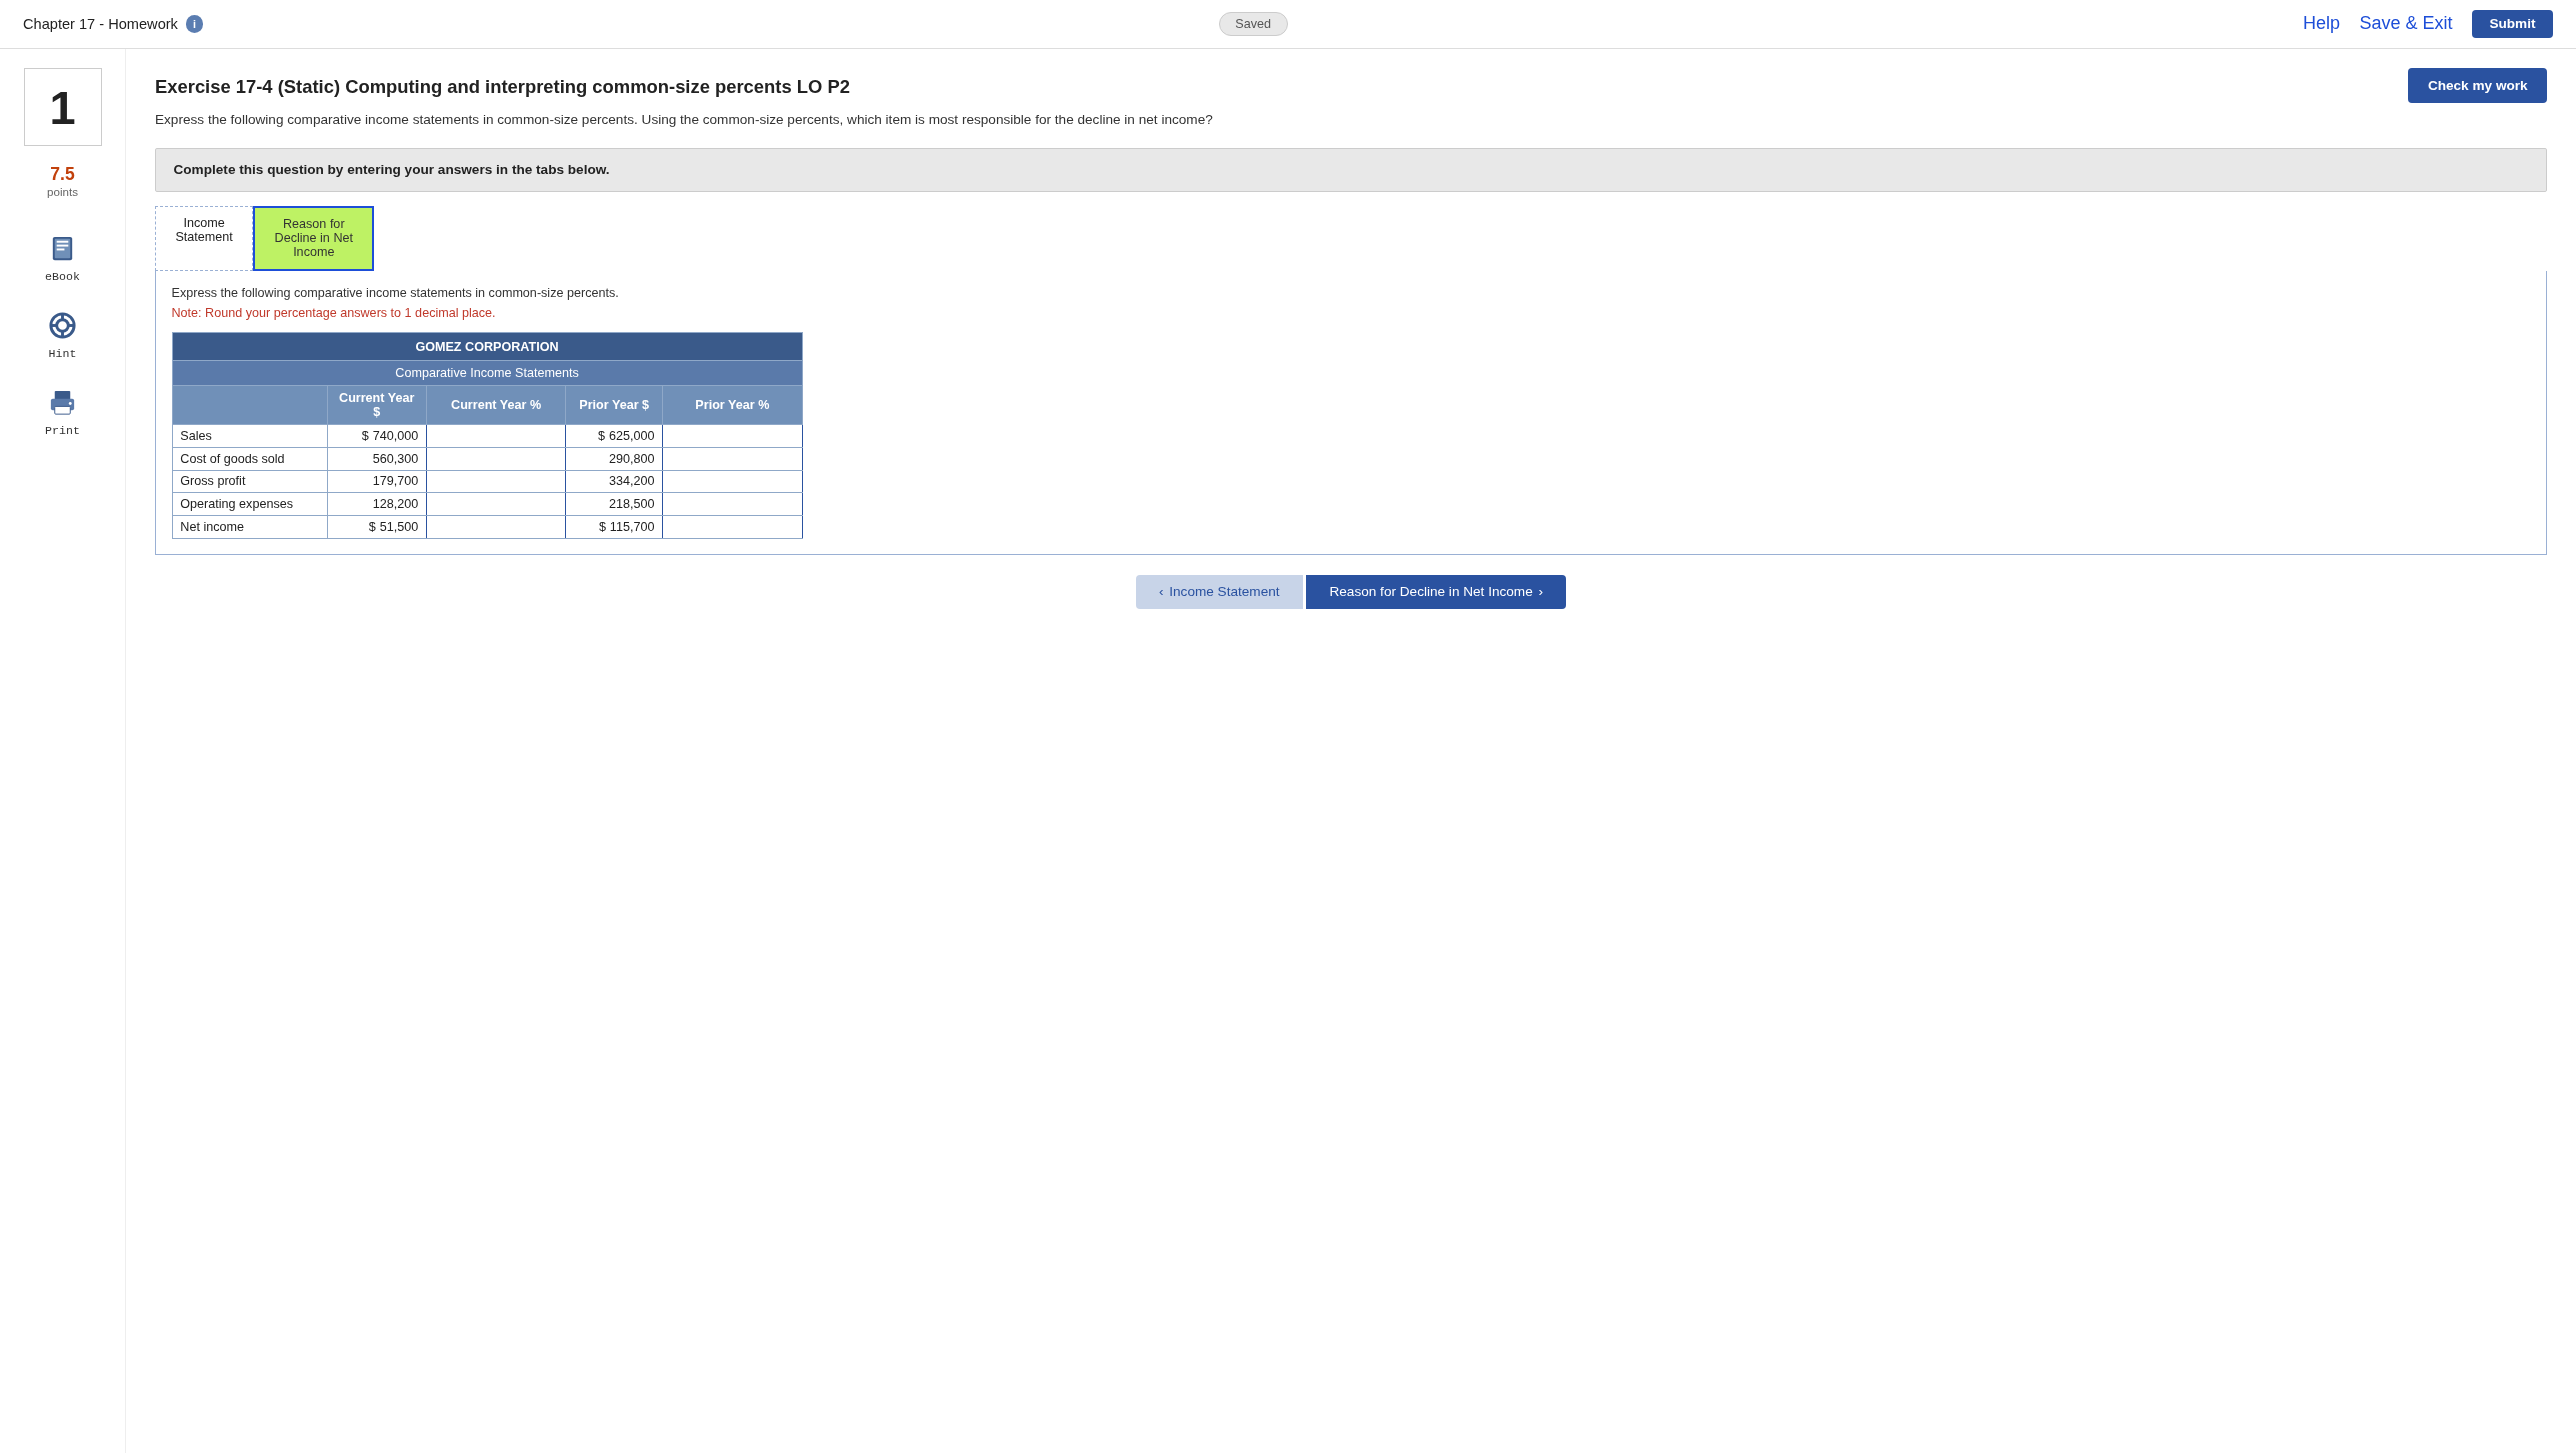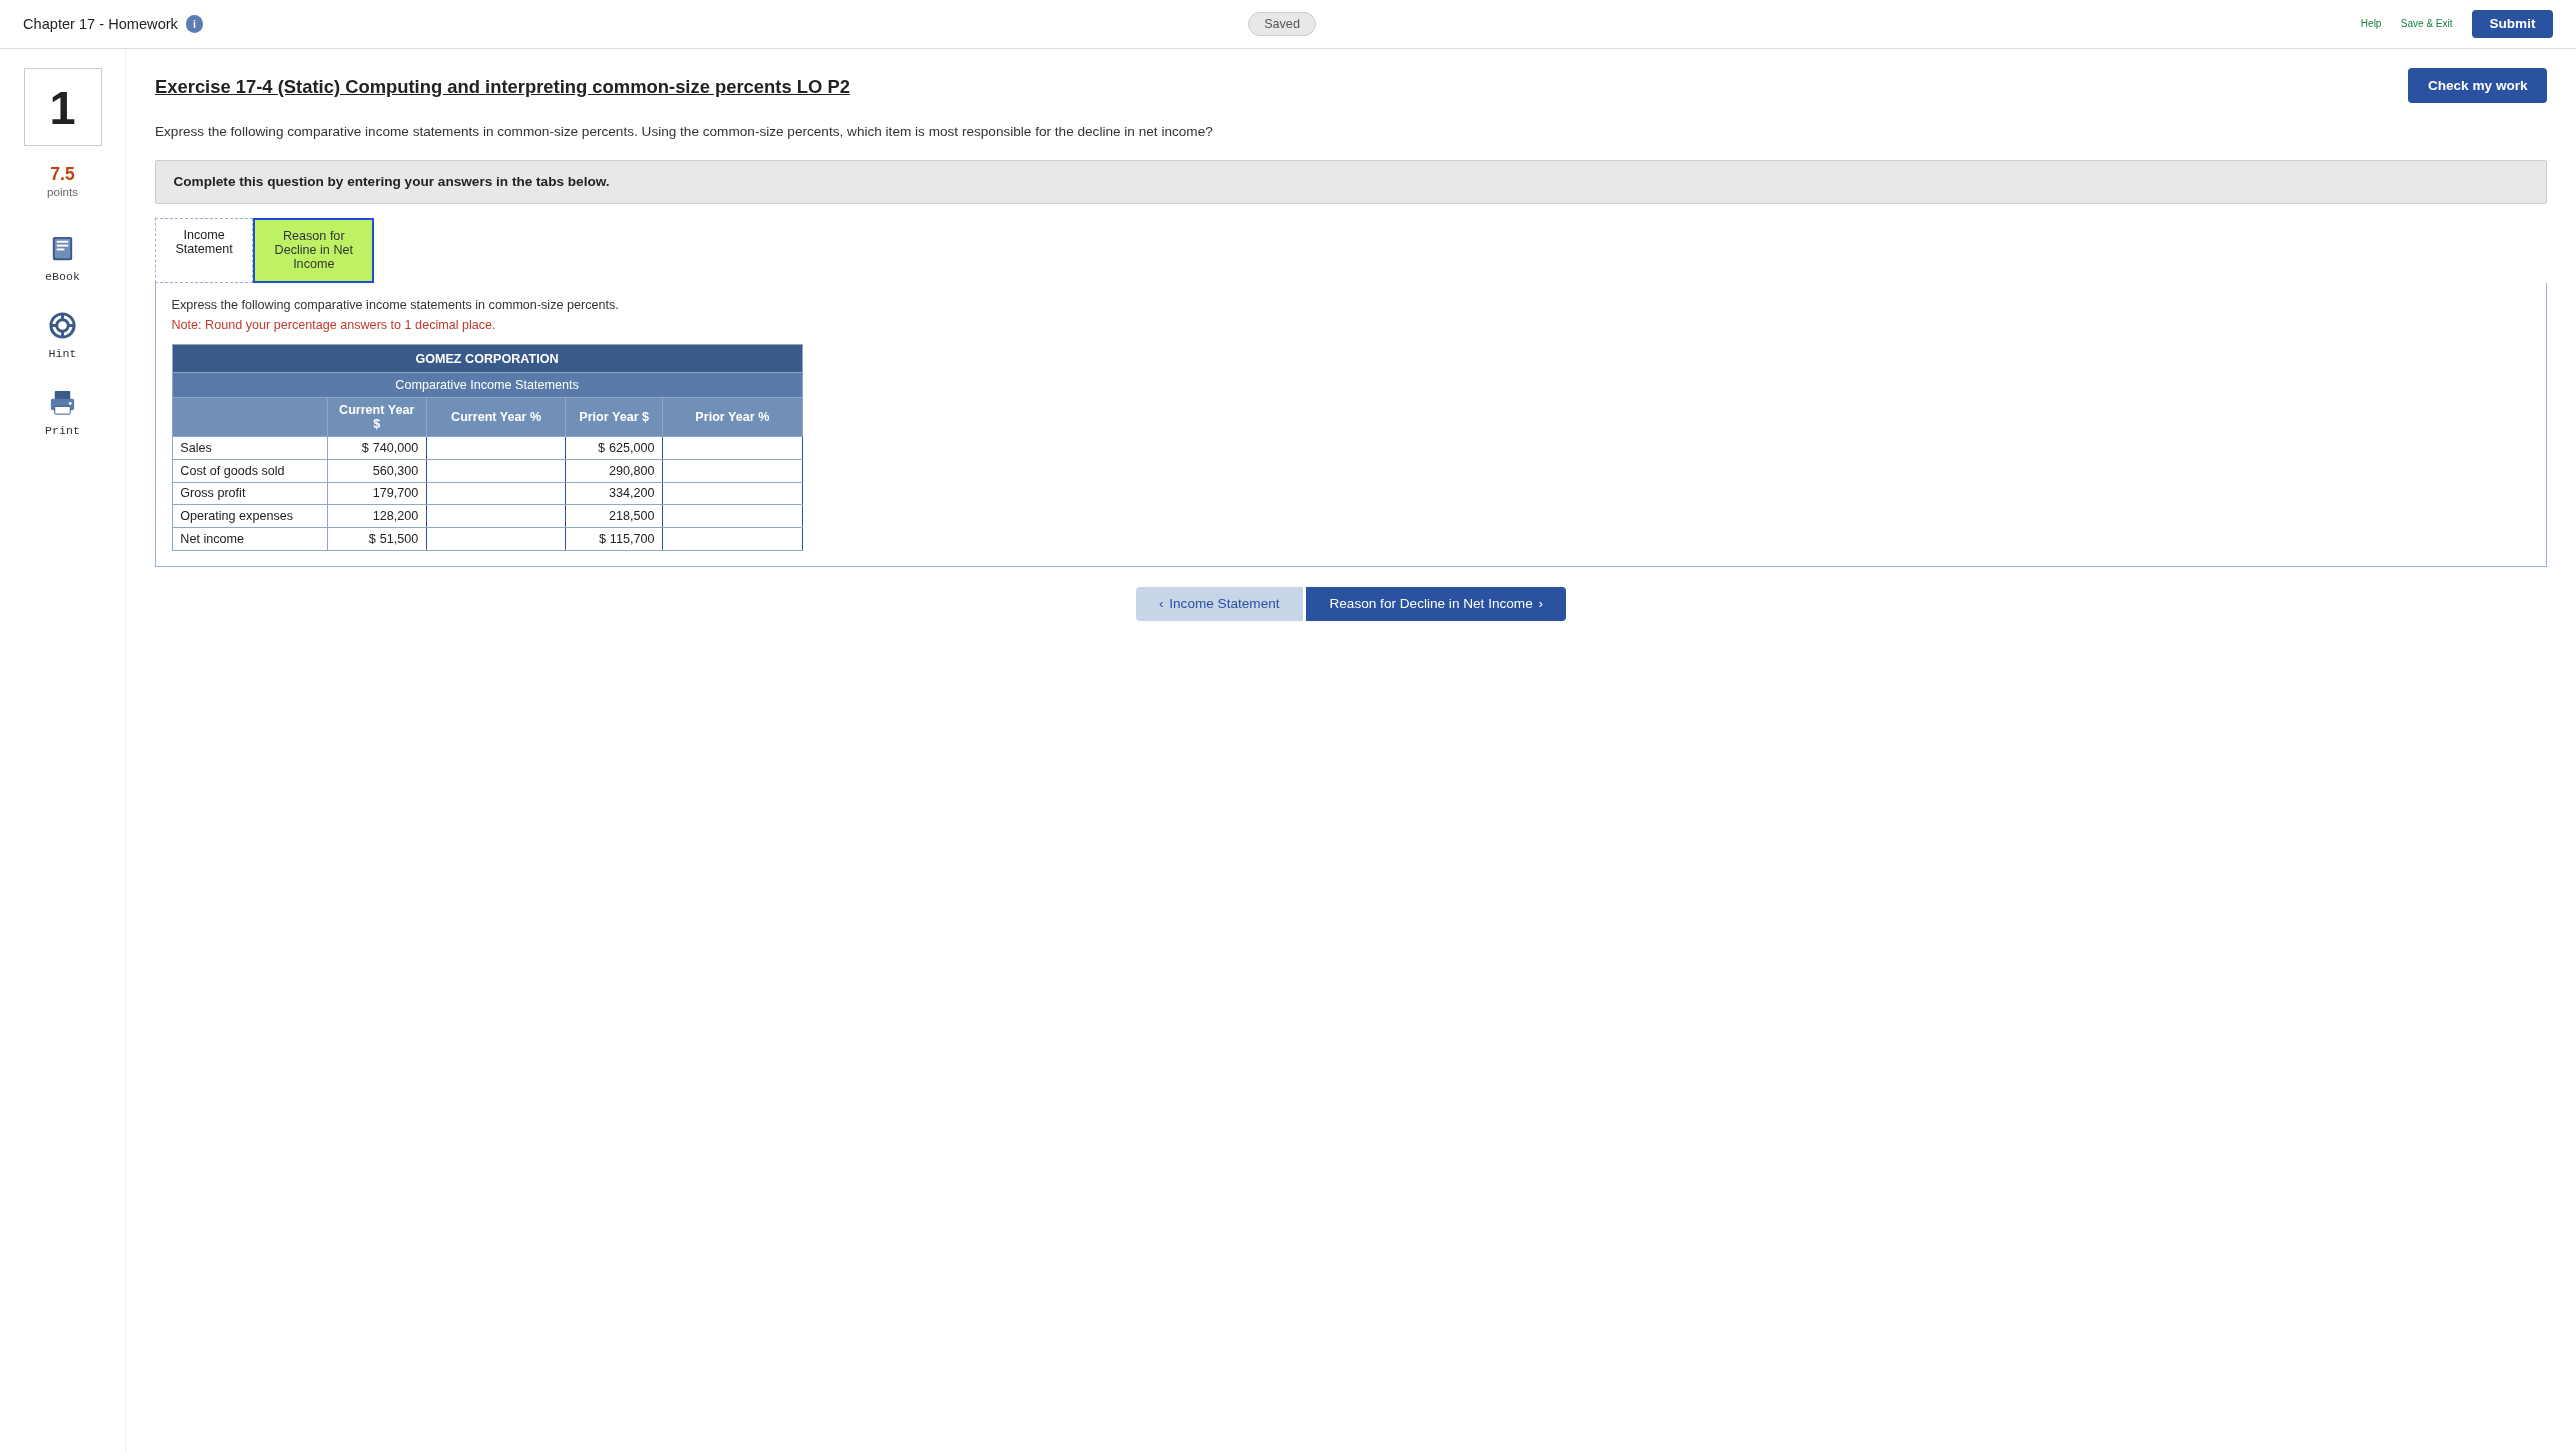--- a/index.html
+++ b/index.html
@@ -14,21 +14,21 @@
     .info-icon {
       width: 17.5px; height: 17.5px; border-radius: 50%; background: #5b7db1;
       color: #fff; font-size: 10.7px; display: inline-flex; align-items: center;
       justify-content: center; font-weight: bold; cursor: pointer;
     }
     .saved-badge {
       background: #e8e8e8; border: 1px solid #ccc; border-radius: 19.4px;
       padding: 3.9px 15.5px; font-size: 12.6px; color: #555;
     }
     .top-nav-right { display: flex; align-items: center; gap: 19.4px; }
-    .top-nav-right a { text-decoration: none; color: #15803d; font-size: 10px; }
+    .top-nav-right a { text-decoration: none; color: #1d4ed8; font-size: 18px; }
     .btn-submit {
       background: #2a52a0; color: #fff; border: none; border-radius: 3.9px;
       padding: 6.8px 17.5px; font-size: 13.6px; font-weight: bold; cursor: pointer;
     }
 
     
     .main-layout { display: flex; min-height: calc(100vh - 47px); }
 
     
     .sidebar {
@@ -54,21 +54,21 @@
     }
 
     
     .content-area { flex: 1; padding: 23px 29px; position: relative; }
     .check-my-work-btn {
       position: absolute; top: 19.4px; right: 29px;
       background: #2a52a0; color: #fff; border: none; border-radius: 3.9px;
       padding: 9.7px 19.4px; font-size: 13.6px; font-weight: bold; cursor: pointer;
     }
 
-    .exercise-title { font-size: 18.4px; font-weight: bold; margin-bottom: 24px; margin-top: 3.9px; text-decoration: underline; }
+    .exercise-title { font-size: 18.4px; font-weight: bold; margin-bottom: 12px; margin-top: 3.9px; }
     .exercise-desc { font-size: 13.6px; color: #333; margin-bottom: 17.5px; line-height: 1.5; }
 
     .complete-banner {
       background: #e8e8e8; border: 1px solid #ccc; padding: 13.6px 17.5px;
       font-size: 13.6px; font-weight: bold; margin-bottom: 13.6px; border-radius: 1.9px;
     }
 
     
     .tabs-container { display: flex; margin-bottom: 0; }
     .tab {

